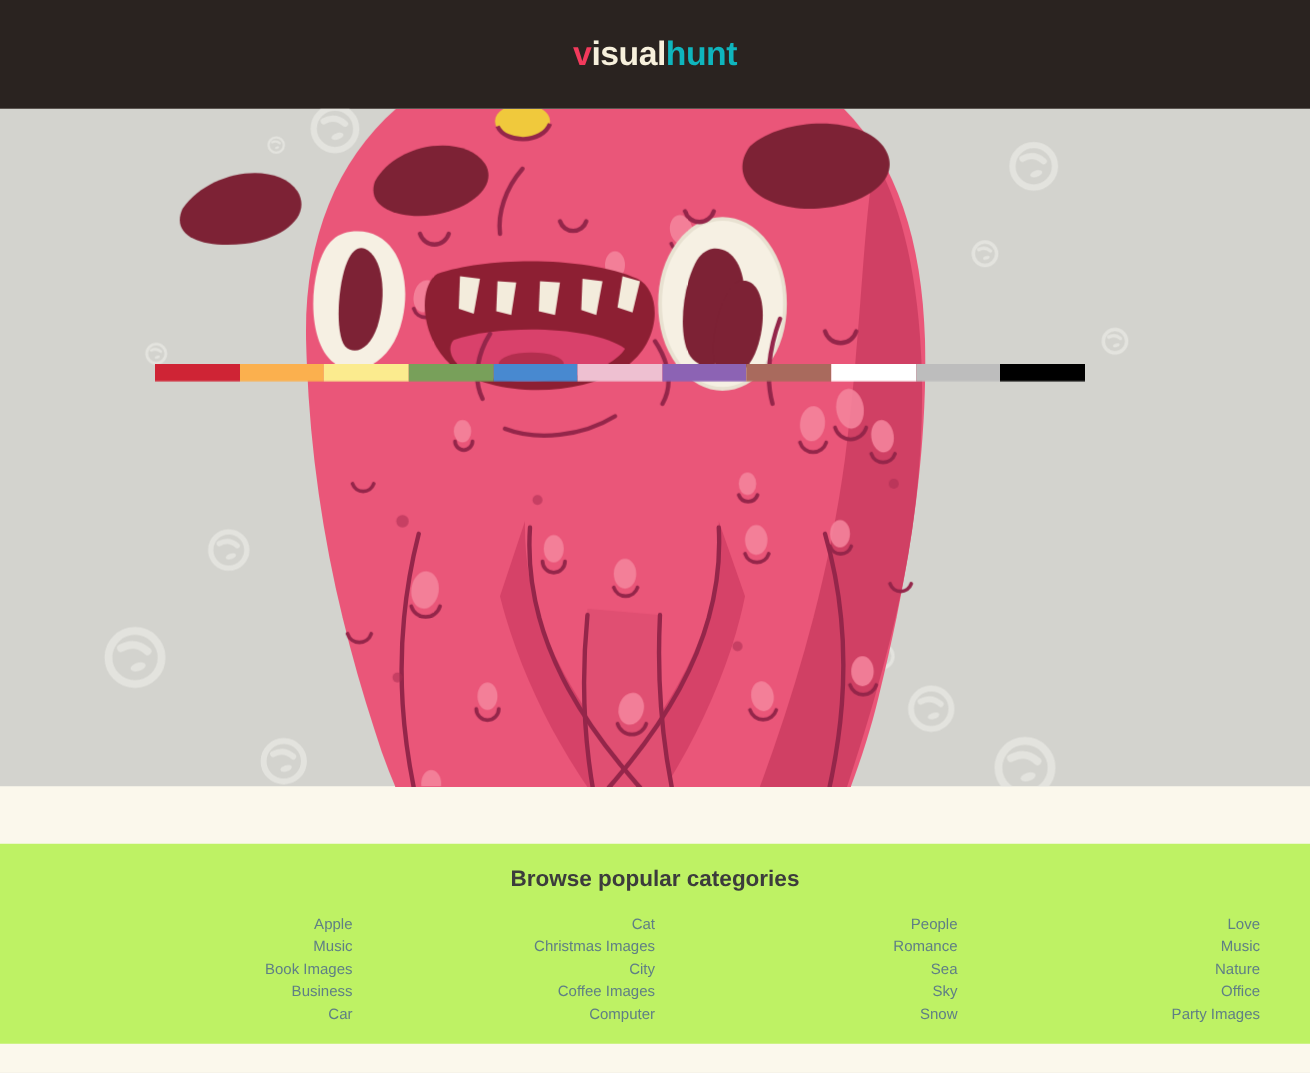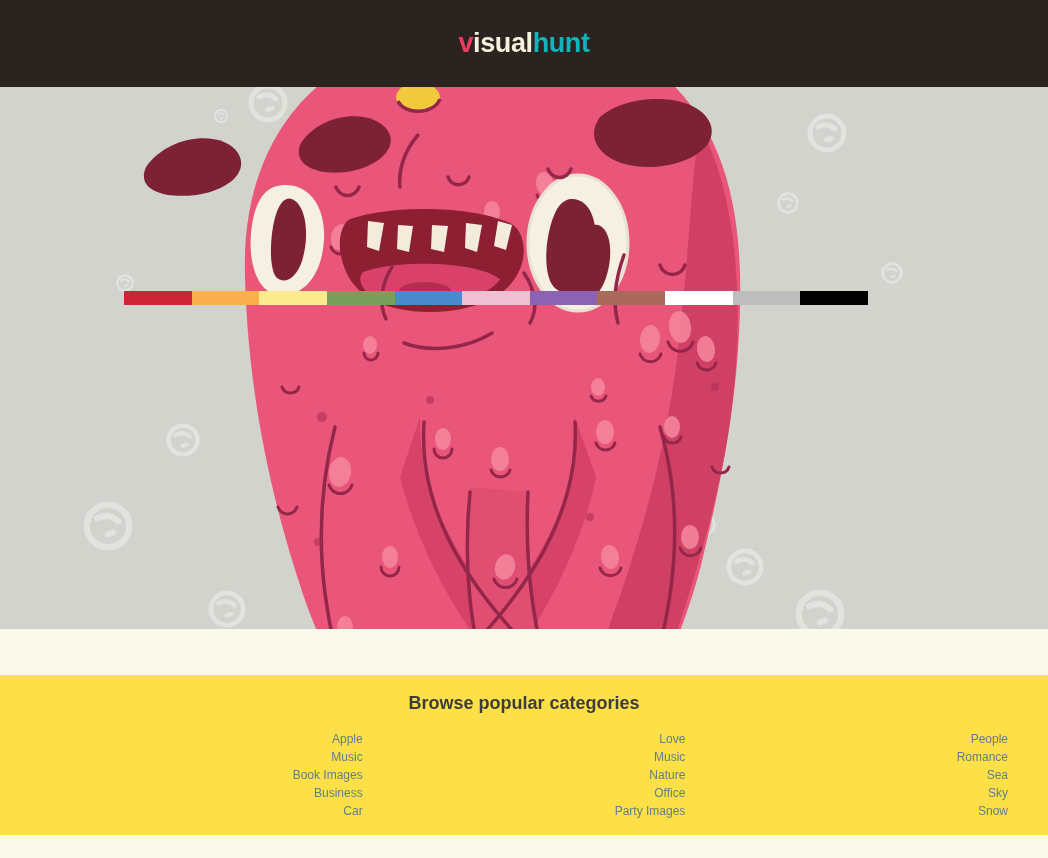--- a/index.html
+++ b/index.html
@@ -69,21 +69,21 @@
     position:absolute; left:124px; top:204px;
     width:744px; height:14px;
     display:flex; z-index:20;
   }
   .swatch { flex:1 1 0; height:100%; cursor:pointer; }
 
   
   .categories {
     position:absolute; left:0; right:0; top:675px;
     height:172px;
-    background:#fde047;
+    background:#bef264;
     padding-top:18px;
   }
   .cat-title {
     text-align:center;
     font-size:18px; color:#3c3c3c; font-weight:bold;
     margin-bottom:16px;
   }
   .cat-cols {
     display:flex;
     padding:0 40px;
@@ -298,28 +298,35 @@
   <div class="cat-title">Browse popular categories</div>
   <div class="cat-cols" id="catCols">
       <div class="cat-col">
         <a class="cat-link">Apple</a>
         <a class="cat-link">Music</a>
         <a class="cat-link">Book Images</a>
         <a class="cat-link">Business</a>
         <a class="cat-link">Car</a>
       </div>
       <div class="cat-col">
-        <a class="cat-link">Love</a>
-        <a class="cat-link">Music</a>
-        <a class="cat-link">Nature</a>
-        <a class="cat-link">Office</a>
-        <a class="cat-link">Party Images</a>
+        <a class="cat-link">Cat</a>
+        <a class="cat-link">Christmas Images</a>
+        <a class="cat-link">City</a>
+        <a class="cat-link">Coffee Images</a>
+        <a class="cat-link">Computer</a>
       </div>
       <div class="cat-col">
         <a class="cat-link">People</a>
         <a class="cat-link">Romance</a>
         <a class="cat-link">Sea</a>
         <a class="cat-link">Sky</a>
         <a class="cat-link">Snow</a>
       </div>
+      <div class="cat-col">
+        <a class="cat-link">Love</a>
+        <a class="cat-link">Music</a>
+        <a class="cat-link">Nature</a>
+        <a class="cat-link">Office</a>
+        <a class="cat-link">Party Images</a>
+      </div>
     </div>
 </div>
 <div class="footer-strip"></div>
 
 </body></html>

